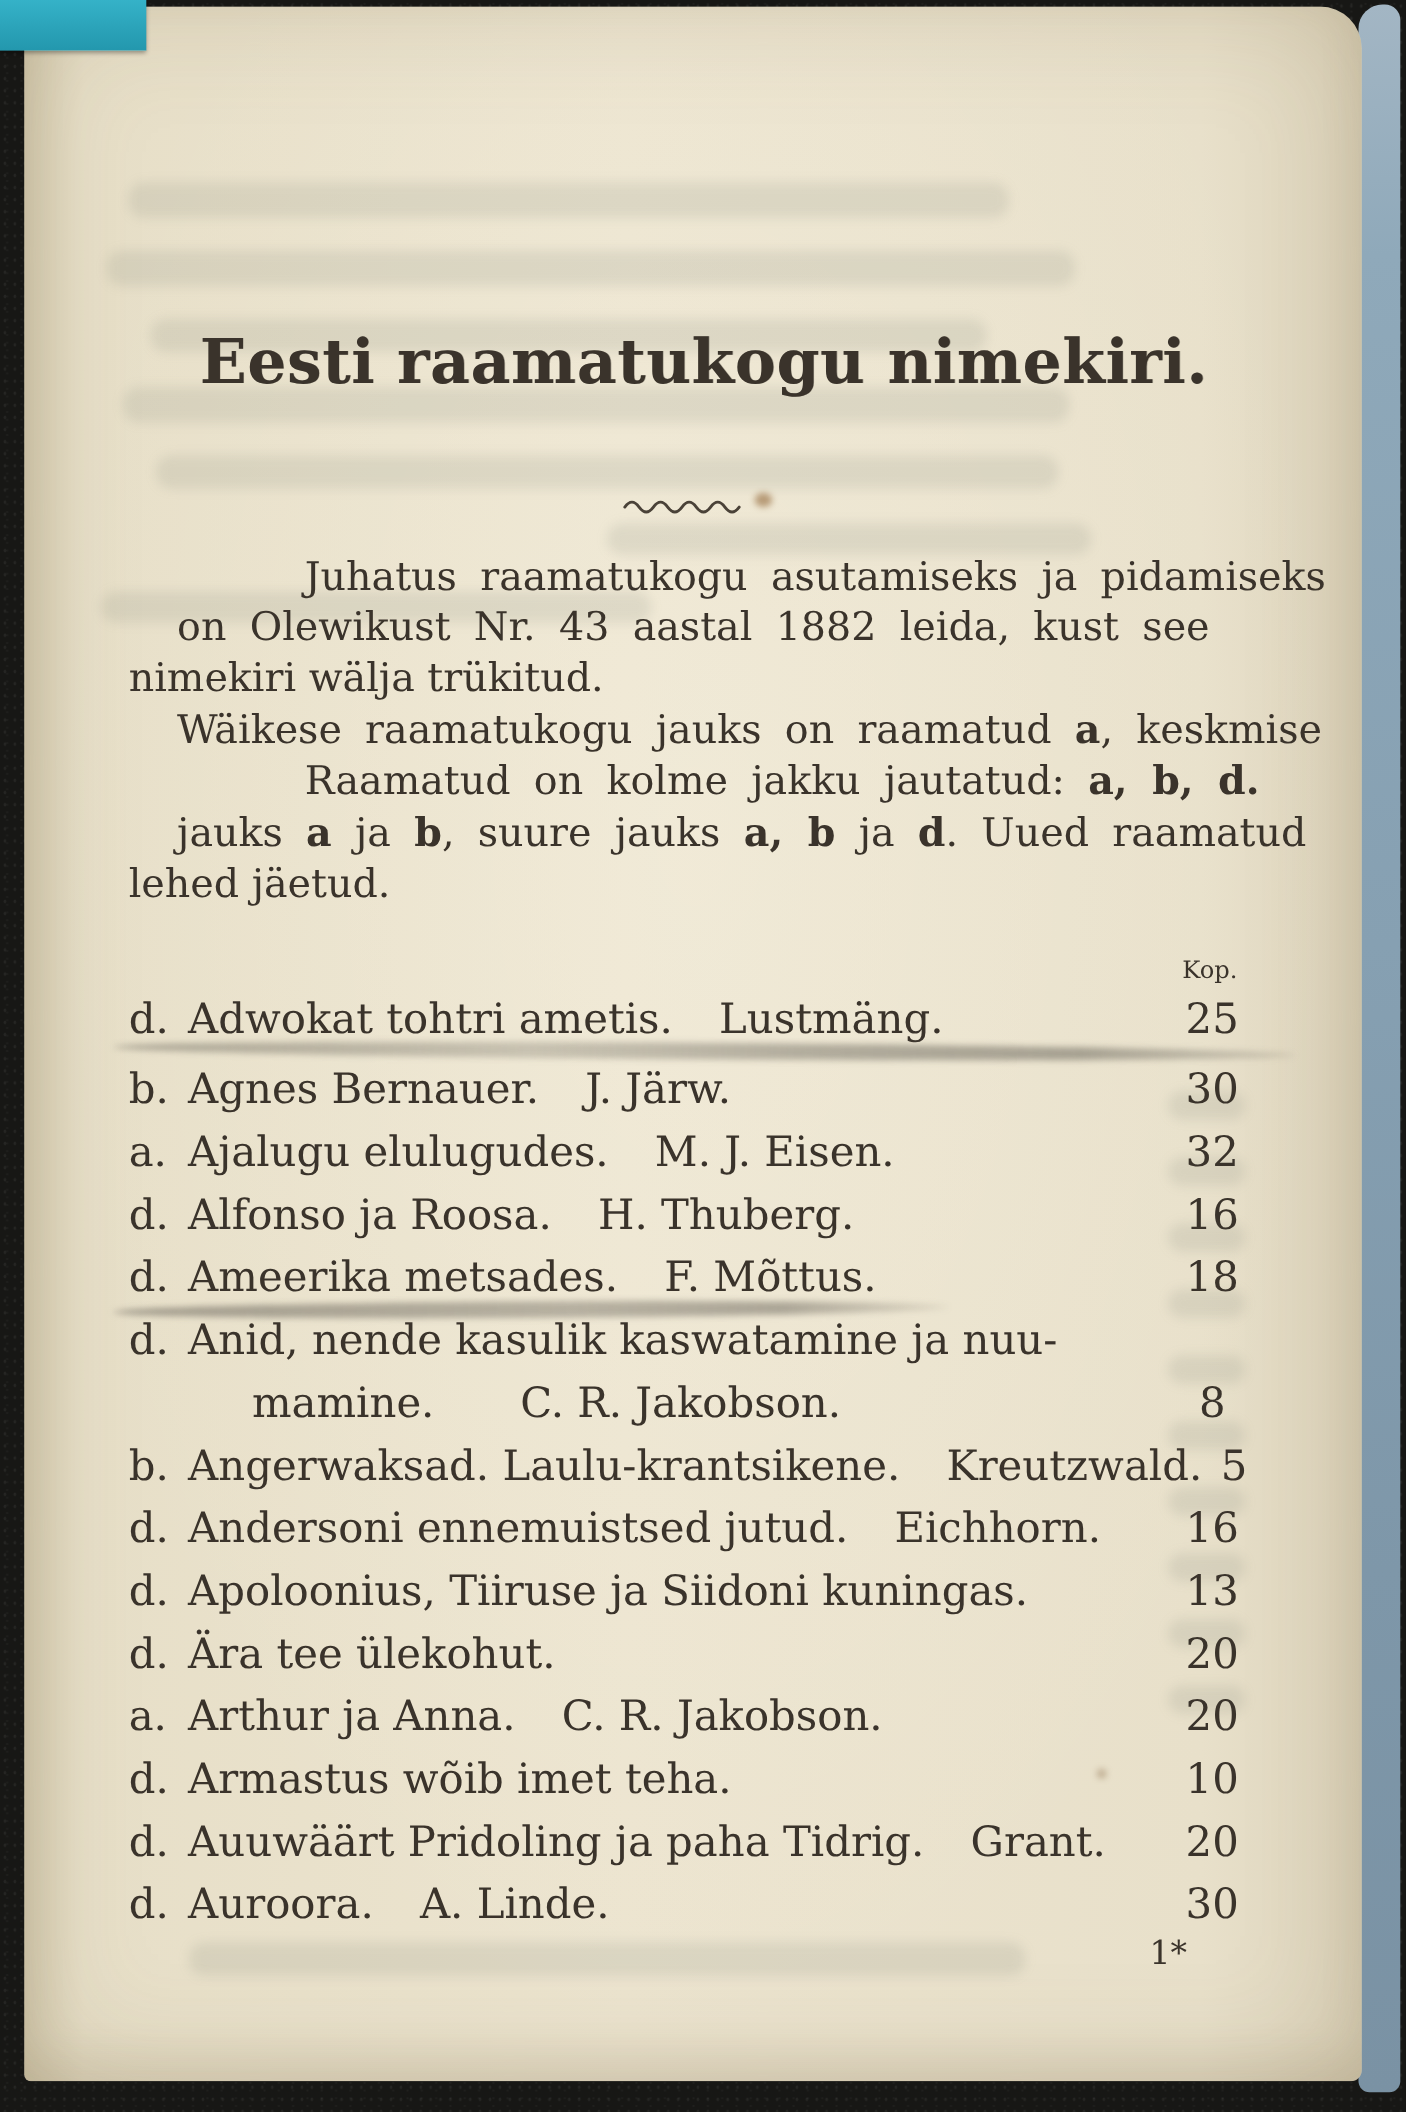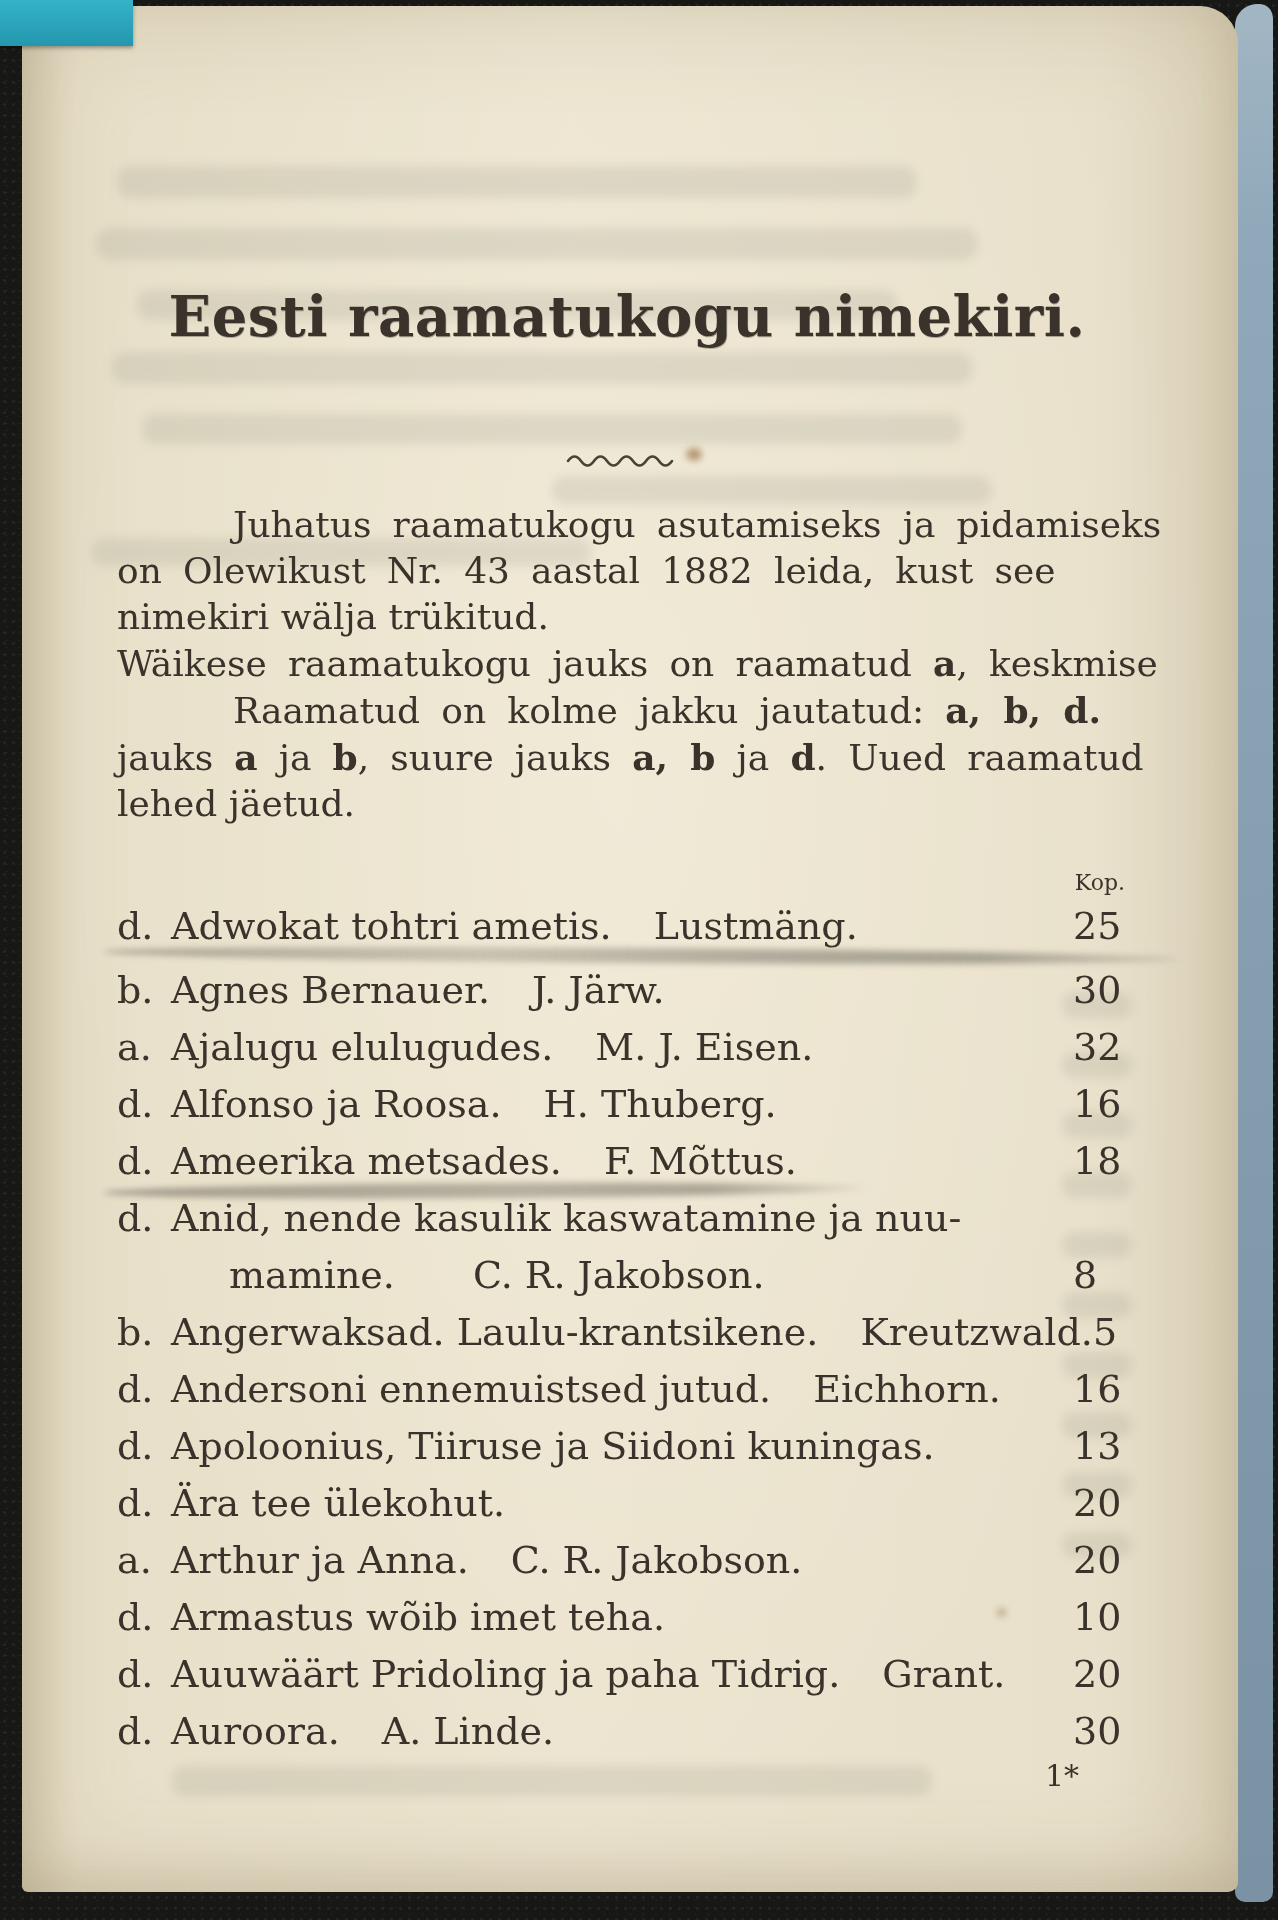--- a/index.html
+++ b/index.html
@@ -38,49 +38,49 @@
     position:absolute;left:0;top:0;width:133px;height:46px;
     background:linear-gradient(180deg,#35b2c8,#2397ad);
     box-shadow:0 2px 4px rgba(0,0,0,0.35);
   }
   .stain{position:absolute;border-radius:50%;filter:blur(3px);}
   .stain-1{left:664px;top:442px;width:16px;height:13px;background:rgba(139,92,44,0.55);}
   .stain-2{left:975px;top:1602px;width:9px;height:9px;background:rgba(120,85,50,0.35);}
   .ghost{position:absolute;background:rgba(122,130,114,0.15);filter:blur(5px);border-radius:14px;}
   
   .page-title{
-    position:absolute;left:95px;top:276px;width:1012px;margin:4px;
+    position:absolute;left:95px;top:276px;width:1012px;margin:17px;
     text-align:center;font-weight:bold;font-size:56px;line-height:1.1;
     color:var(--ink);letter-spacing:0.5px;
     text-shadow:0.6px 0.6px 0 rgba(58,51,43,0.35);
   }
   .squiggle{position:absolute;left:543px;top:446px;}
   .intro{
     position:absolute;left:95px;top:496px;width:1014px;
     font-size:36px;line-height:46px;color:var(--ink);
   }
   .pline{white-space:nowrap;}
   .pline.indent{text-indent:116px;}
-  .pline.spread{word-spacing:0.27em;}
+  .pline.spread{word-spacing:0.27em;margin-left:44px;}
   .pline .b{font-weight:bold;}
   .kop-label{
     position:absolute;left:95px;top:864px;width:1008px;
     text-align:right;font-size:22px;color:var(--ink);
   }
   .book-list{
     position:absolute;left:95px;top:898px;width:1014px;
     font-size:38px;color:var(--ink);
   }
   .row{display:flex;align-items:baseline;height:57px;position:relative;white-space:nowrap;}
   .row.after-pencil{margin-bottom:7px;}
   .row .cls{width:54px;flex:0 0 auto;}
   .row .title{margin-right:42px;flex:0 0 auto;}
   .row .author{flex:0 0 auto;}
   .row .spacer{flex:1 1 auto;}
-  .row .price{flex:0 0 auto;text-align:left;min-width:58px;}
+  .row .price{flex:0 0 auto;text-align:center;min-width:58px;}
   .row.cont{padding-left:112px;gap:36px;}
   .pencil{
     position:absolute;bottom:-2px;height:15px;z-index:3;
     filter:blur(3px);border-radius:50%;transform:rotate(-0.35deg);
     pointer-events:none;
   }
   .pencil-full{
     left:-14px;width:1075px;
     background:linear-gradient(90deg,
       rgba(110,106,95,0.50) 0%, rgba(110,106,95,0.30) 35%,

